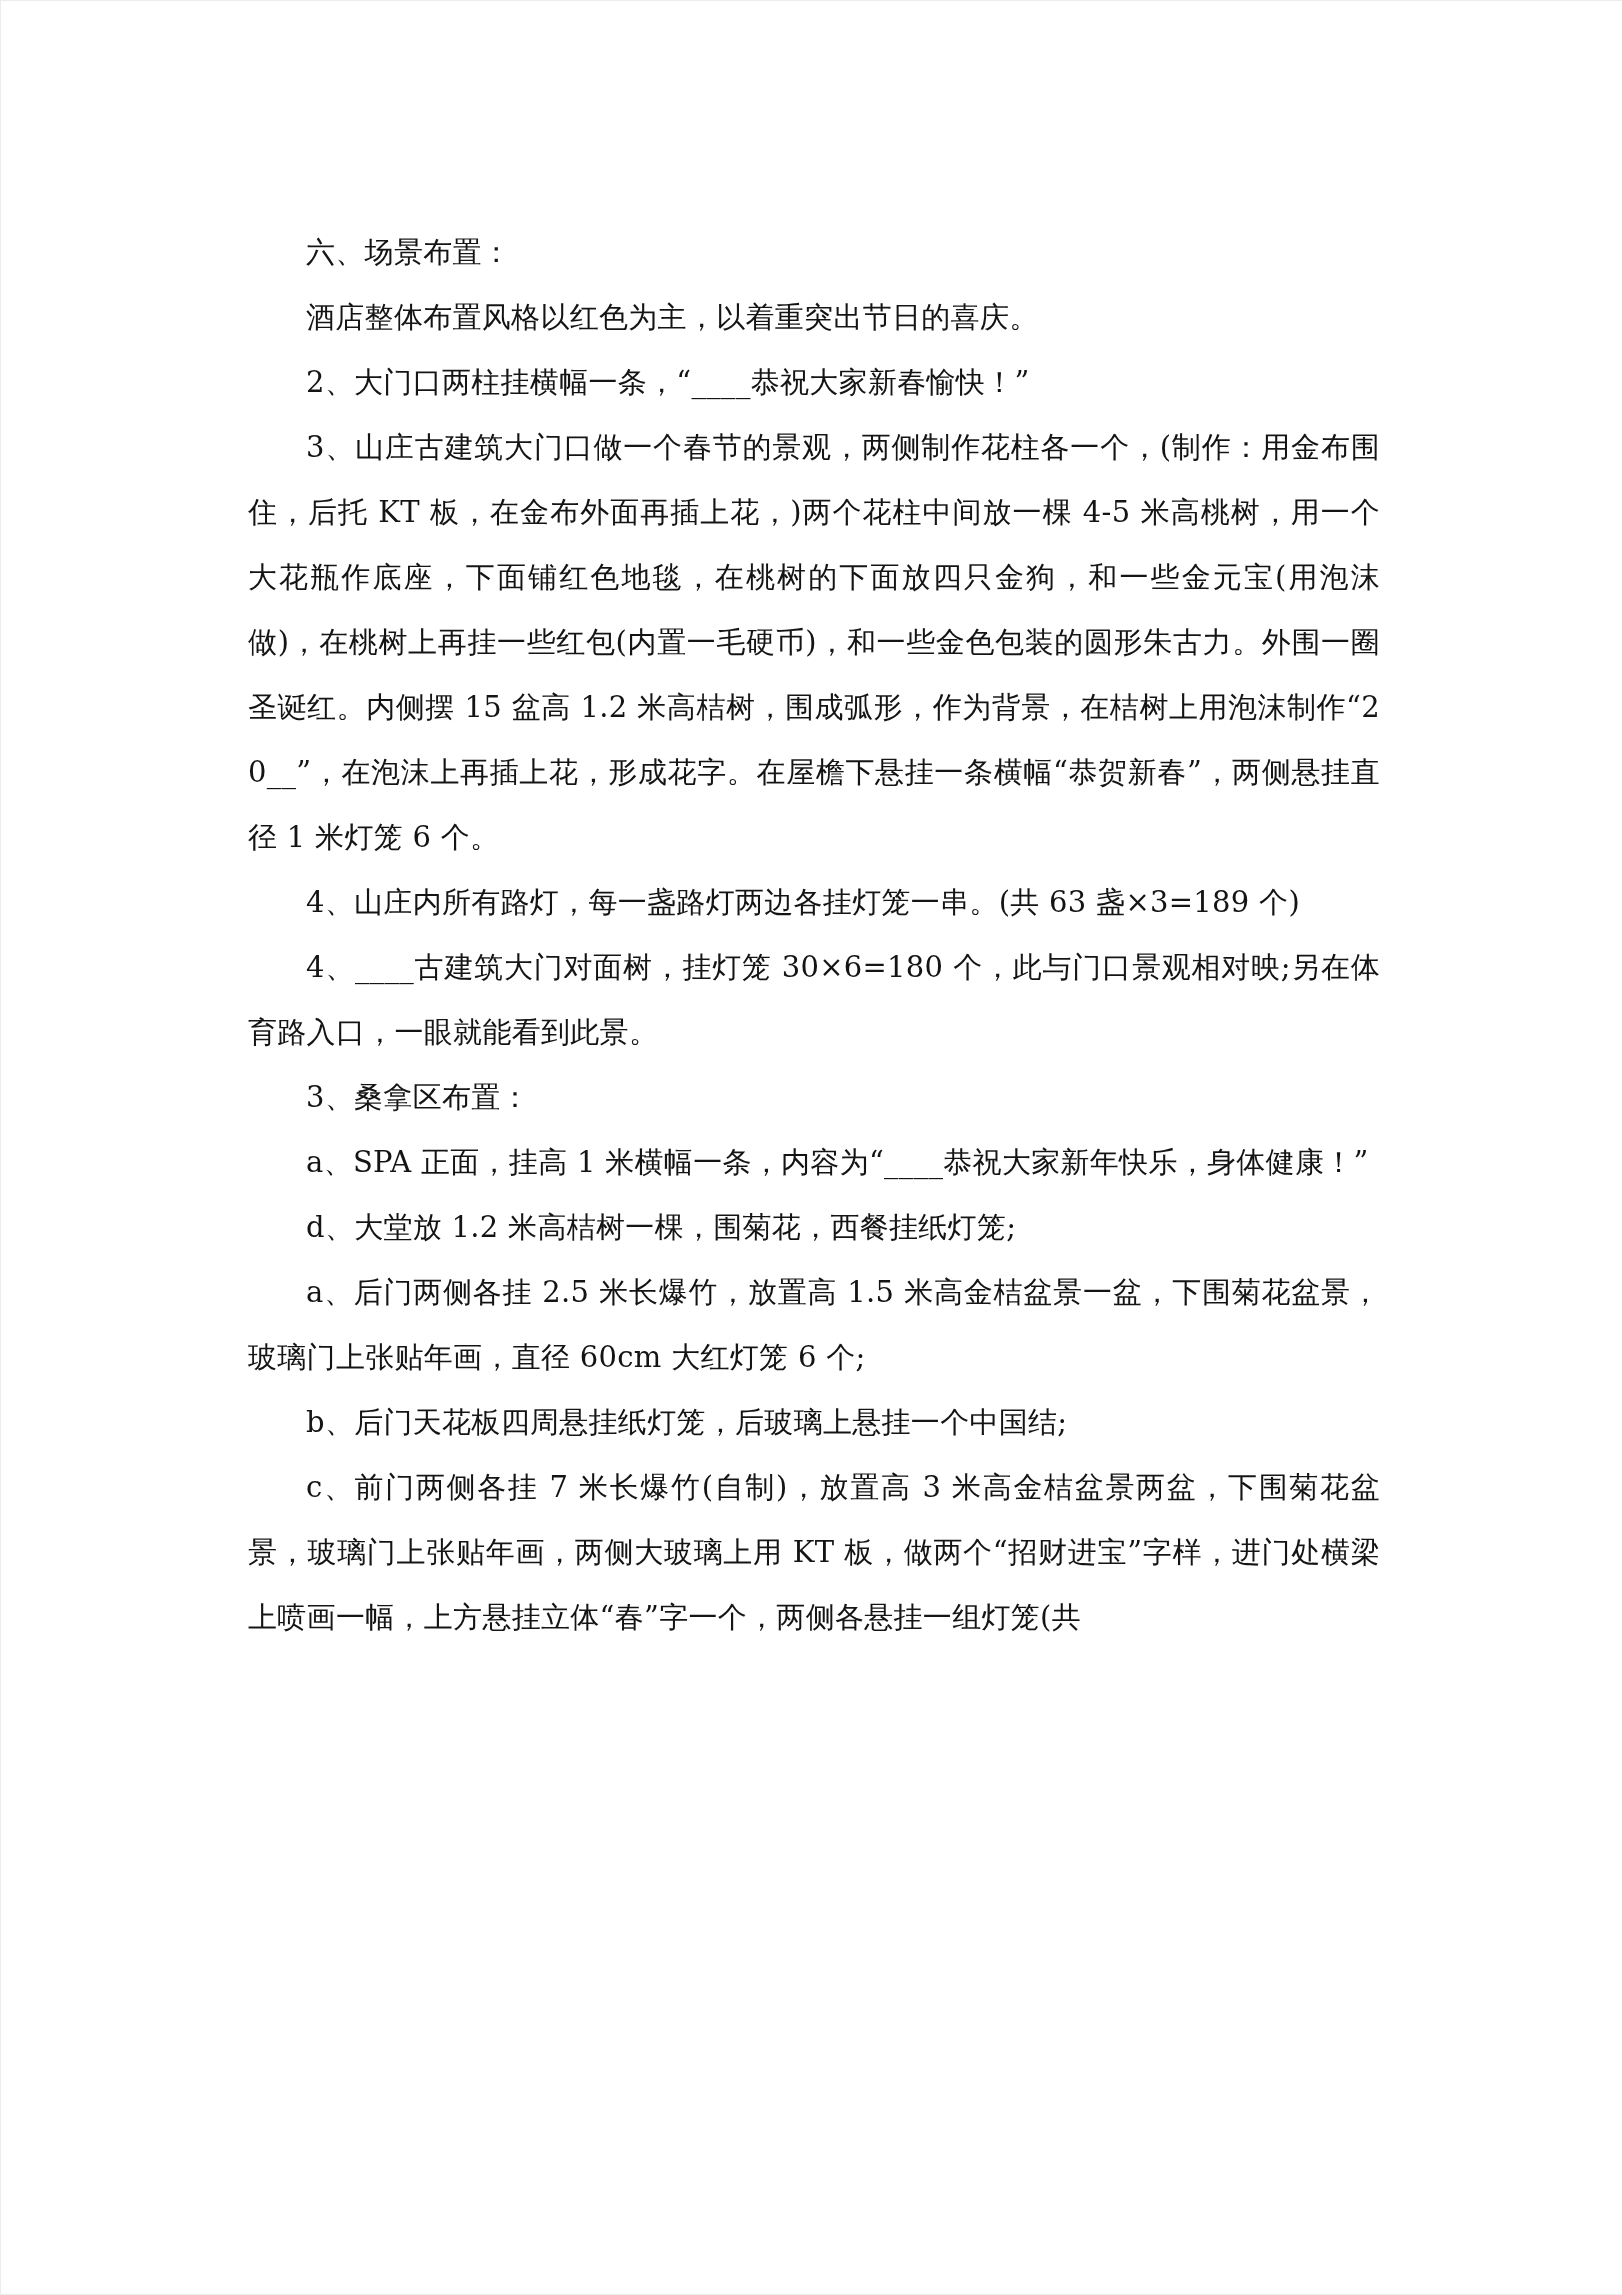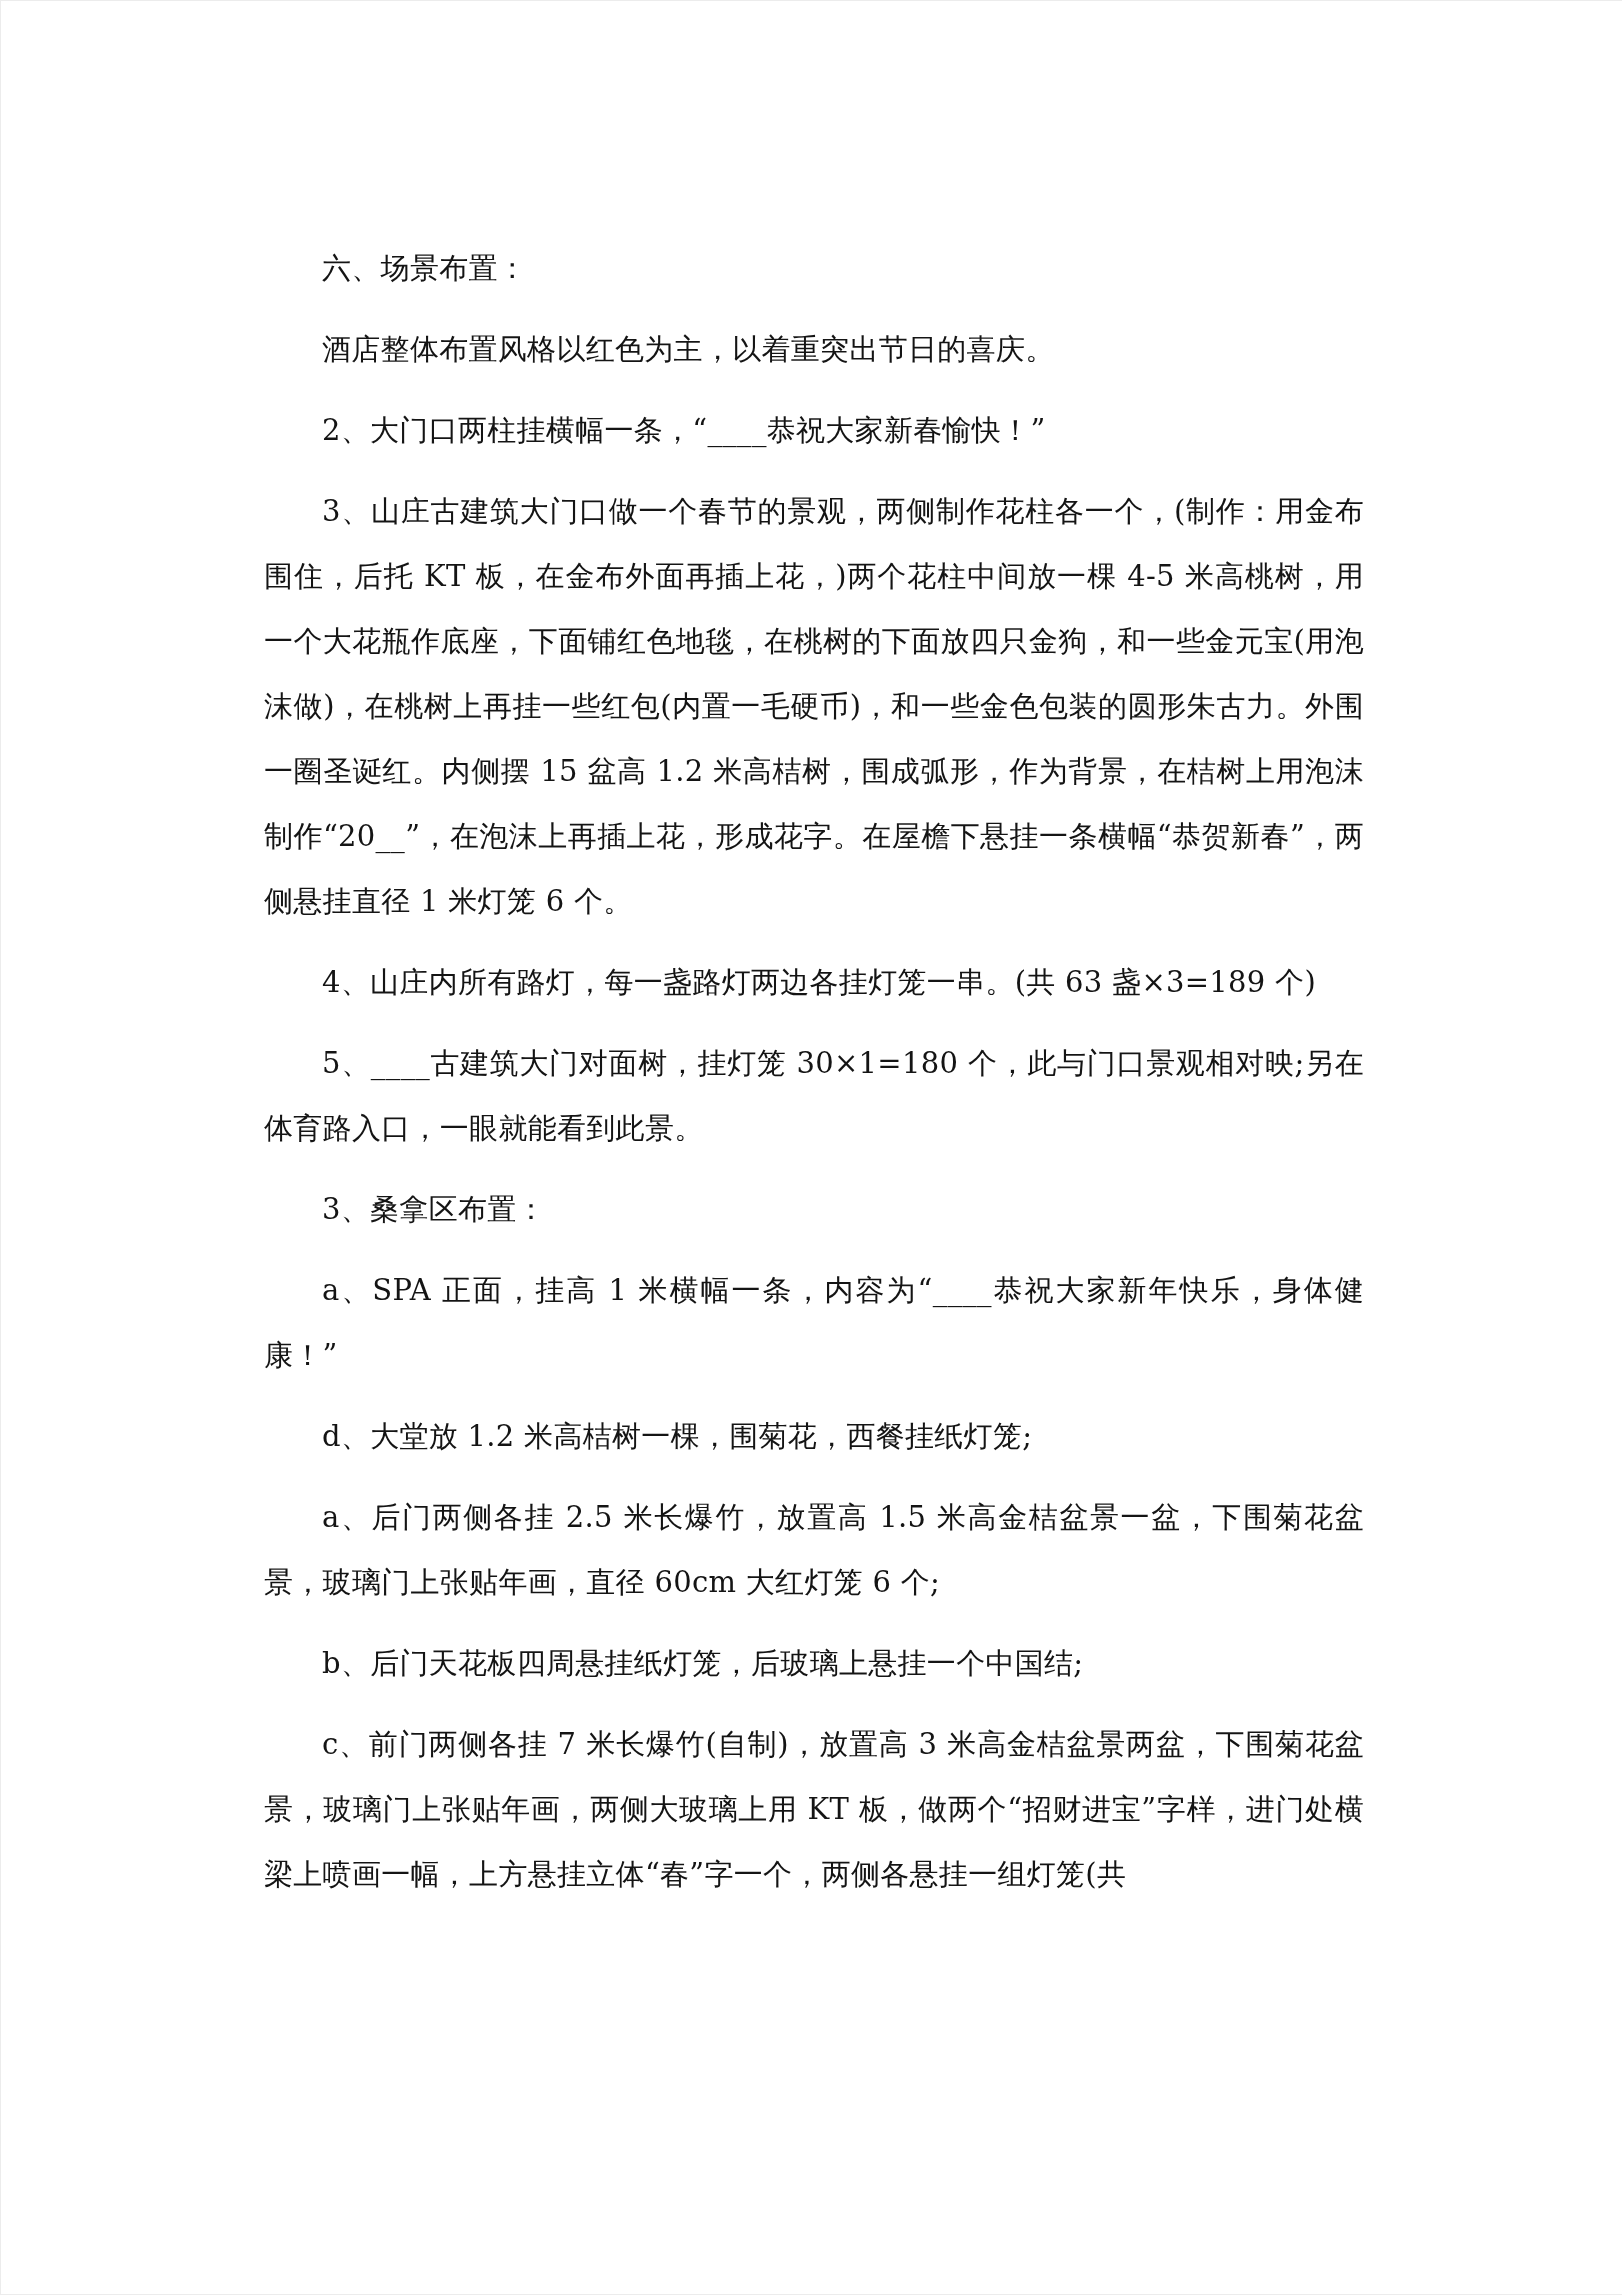--- a/index.html
+++ b/index.html
@@ -13,41 +13,41 @@
     height: 2295px;
     box-sizing: border-box;
     background: #ffffff;
     border: 1.3px solid #ececec;
     padding: 219px 242px 0 247px;
     overflow: hidden;
     font-family: "DejaVu Serif", "Liberation Serif", serif;
     color: #141414;
   }
   .doc-body p {
-    margin: 16px;
+    margin: 0;
     padding: 0;
     font-size: 29px;
     line-height: 65px;
     text-indent: 2em;
     text-align: justify;
     letter-spacing: 0.3px;
     word-break: break-all;
   }
 </style>
 </head>
 <body>
 
 <div class="page">
   <div class="doc-body">
     <p>六、场景布置：</p>
     <p>酒店整体布置风格以红色为主，以着重突出节日的喜庆。</p>
     <p>2、大门口两柱挂横幅一条，“____恭祝大家新春愉快！”</p>
     <p>3、山庄古建筑大门口做一个春节的景观，两侧制作花柱各一个，(制作：用金布围住，后托 KT 板，在金布外面再插上花，)两个花柱中间放一棵 4-5 米高桃树，用一个大花瓶作底座，下面铺红色地毯，在桃树的下面放四只金狗，和一些金元宝(用泡沫做)，在桃树上再挂一些红包(内置一毛硬币)，和一些金色包装的圆形朱古力。外围一圈圣诞红。内侧摆 15 盆高 1.2 米高桔树，围成弧形，作为背景，在桔树上用泡沫制作“20__”，在泡沫上再插上花，形成花字。在屋檐下悬挂一条横幅“恭贺新春”，两侧悬挂直径 1 米灯笼 6 个。</p>
     <p>4、山庄内所有路灯，每一盏路灯两边各挂灯笼一串。(共 63 盏×3=189 个)</p>
-    <p>5、____古建筑大门对面树，挂灯笼 30×1=180 个，此与门口景观相对映;另在体育路入口，一眼就能看到此景。</p>
+    <p>4、____古建筑大门对面树，挂灯笼 30×6=180 个，此与门口景观相对映;另在体育路入口，一眼就能看到此景。</p>
     <p>3、桑拿区布置：</p>
     <p>a、SPA 正面，挂高 1 米横幅一条，内容为“____恭祝大家新年快乐，身体健康！”</p>
     <p>d、大堂放 1.2 米高桔树一棵，围菊花，西餐挂纸灯笼;</p>
     <p>a、后门两侧各挂 2.5 米长爆竹，放置高 1.5 米高金桔盆景一盆，下围菊花盆景，玻璃门上张贴年画，直径 60cm 大红灯笼 6 个;</p>
     <p>b、后门天花板四周悬挂纸灯笼，后玻璃上悬挂一个中国结;</p>
     <p>c、前门两侧各挂 7 米长爆竹(自制)，放置高 3 米高金桔盆景两盆，下围菊花盆景，玻璃门上张贴年画，两侧大玻璃上用 KT 板，做两个“招财进宝”字样，进门处横梁上喷画一幅，上方悬挂立体“春”字一个，两侧各悬挂一组灯笼(共</p>
     <p></p>
   </div>
 </div>
 

